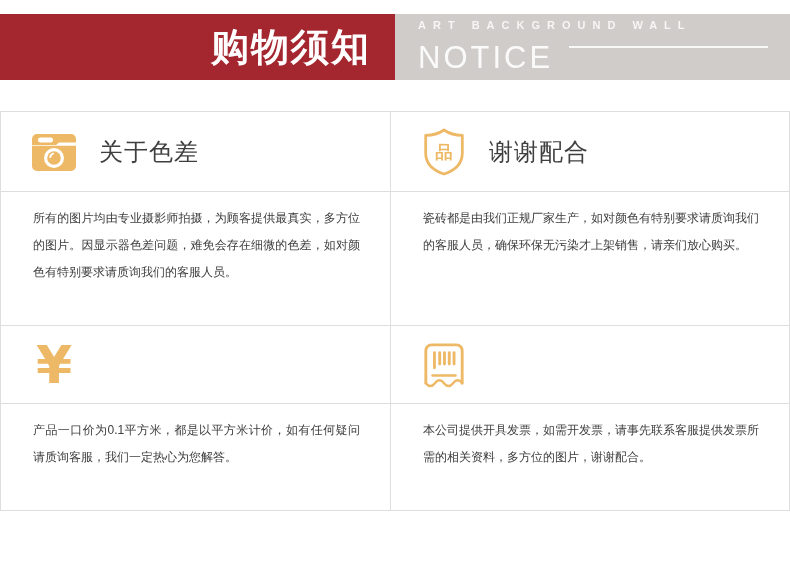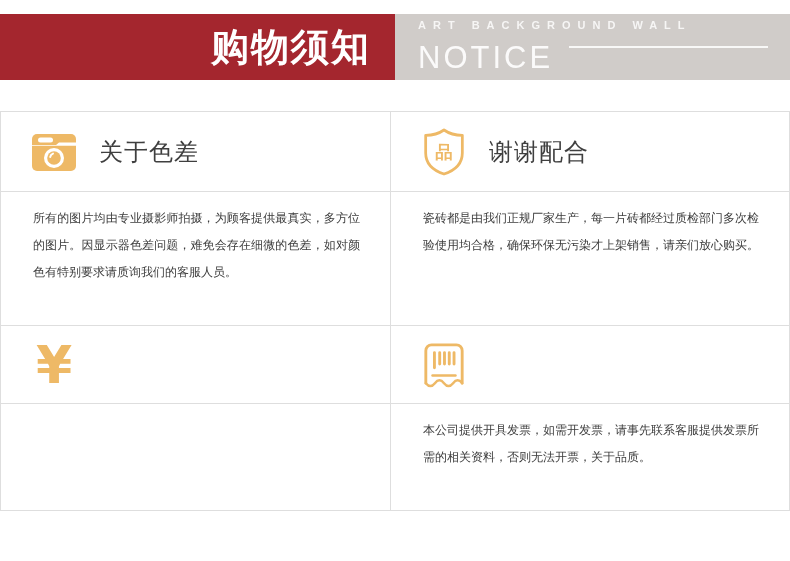--- a/index.html
+++ b/index.html
@@ -103,42 +103,43 @@
       </span>
       <span class="section-title">关于色差</span>
     </div>
     <div class="cell-body">所有的图片均由专业摄影师拍摄，为顾客提供最真实，多方位的图片。因显示器色差问题，难免会存在细微的色差，如对颜色有特别要求请质询我们的客服人员。</div>
 
     <div class="cell-title second">
       <span class="icon-box">
         <span class="yuan-glyph">¥</span>
       </span>
     </div>
+    <div class="cell-body second">产品一口价为0.1平方米，都是以平方米计价，如有任何疑问请质询客服，我们一定热心为您解答。</div>
 
   </div>
 
   <div class="col-right">
 
     <div class="cell-title">
       <span class="icon-box">
         <svg width="44" height="50" viewBox="0 0 48 54" aria-hidden="true">
           <path d="M24 3 C29 6.5 37.5 8.8 44 8.8 V28 C44 40.5 34.5 47.5 24 51 C13.5 47.5 4 40.5 4 28 V8.8 C10.5 8.8 19 6.5 24 3 Z" fill="none" stroke="currentColor" stroke-width="3" stroke-linejoin="round"></path>
           <text x="24" y="33.5" text-anchor="middle" font-size="19" font-weight="bold" fill="currentColor" font-family="sans-serif">品</text>
         </svg>
       </span>
       <span class="section-title">谢谢配合</span>
     </div>
-    <div class="cell-body">瓷砖都是由我们正规厂家生产，每一片砖都经过质检部门多次检验使用均合格，确保环保无污染才上架销售，请亲们放心购买。</div>
+    <div class="cell-body">瓷砖都是由我们正规厂家生产，如对颜色有特别要求请质询我们的客服人员，确保环保无污染才上架销售，请亲们放心购买。</div>
 
     <div class="cell-title second">
       <span class="icon-box">
         <svg width="44" height="50" viewBox="0 0 46 50" aria-hidden="true">
           <path d="M4 44 V10 a6 6 0 0 1 6 -6 h26 a6 6 0 0 1 6 6 v34" fill="none" stroke="currentColor" stroke-width="3" stroke-linecap="round"></path>
           <path d="M4 44 q4.75 6 9.5 0 t9.5 0 t9.5 0 t9.5 0" fill="none" stroke="currentColor" stroke-width="2.6" stroke-linecap="round"></path>
           <path d="M11 36 h24" stroke="currentColor" stroke-width="2.6" stroke-linecap="round"></path>
           <path d="M13 12 v16 M18.5 12 v12 M23.5 12 v12 M28.5 12 v12 M33.5 12 v12" stroke="currentColor" stroke-width="3" stroke-linecap="round"></path>
         </svg>
       </span>
     </div>
-    <div class="cell-body second">本公司提供开具发票，如需开发票，请事先联系客服提供发票所需的相关资料，否则无法开票，关于品质。</div>
+    <div class="cell-body second">本公司提供开具发票，如需开发票，请事先联系客服提供发票所需的相关资料，多方位的图片，谢谢配合。</div>
 
   </div>
 </div>
 
 </body></html>

